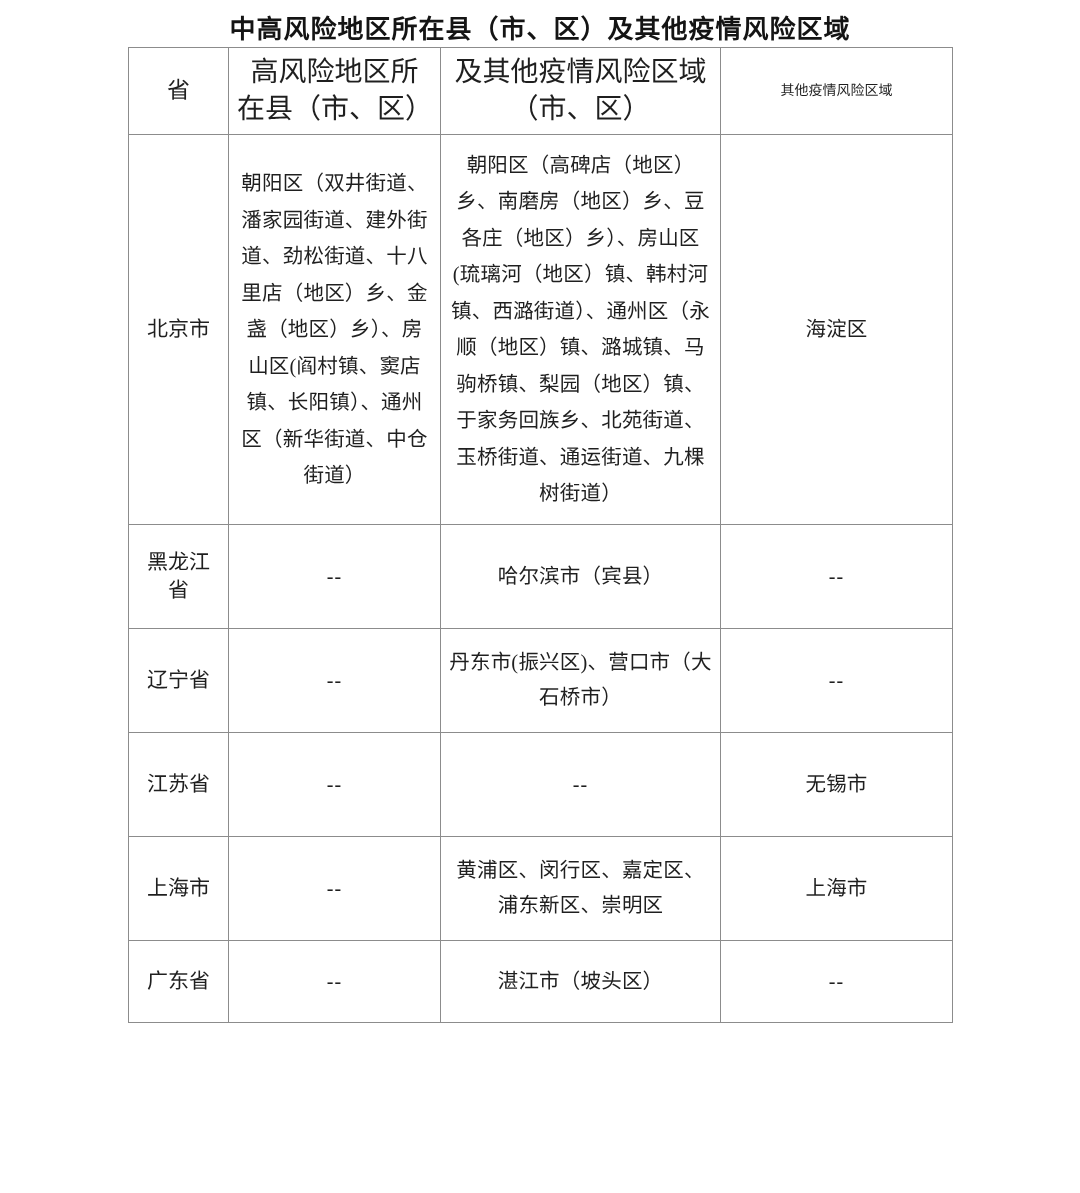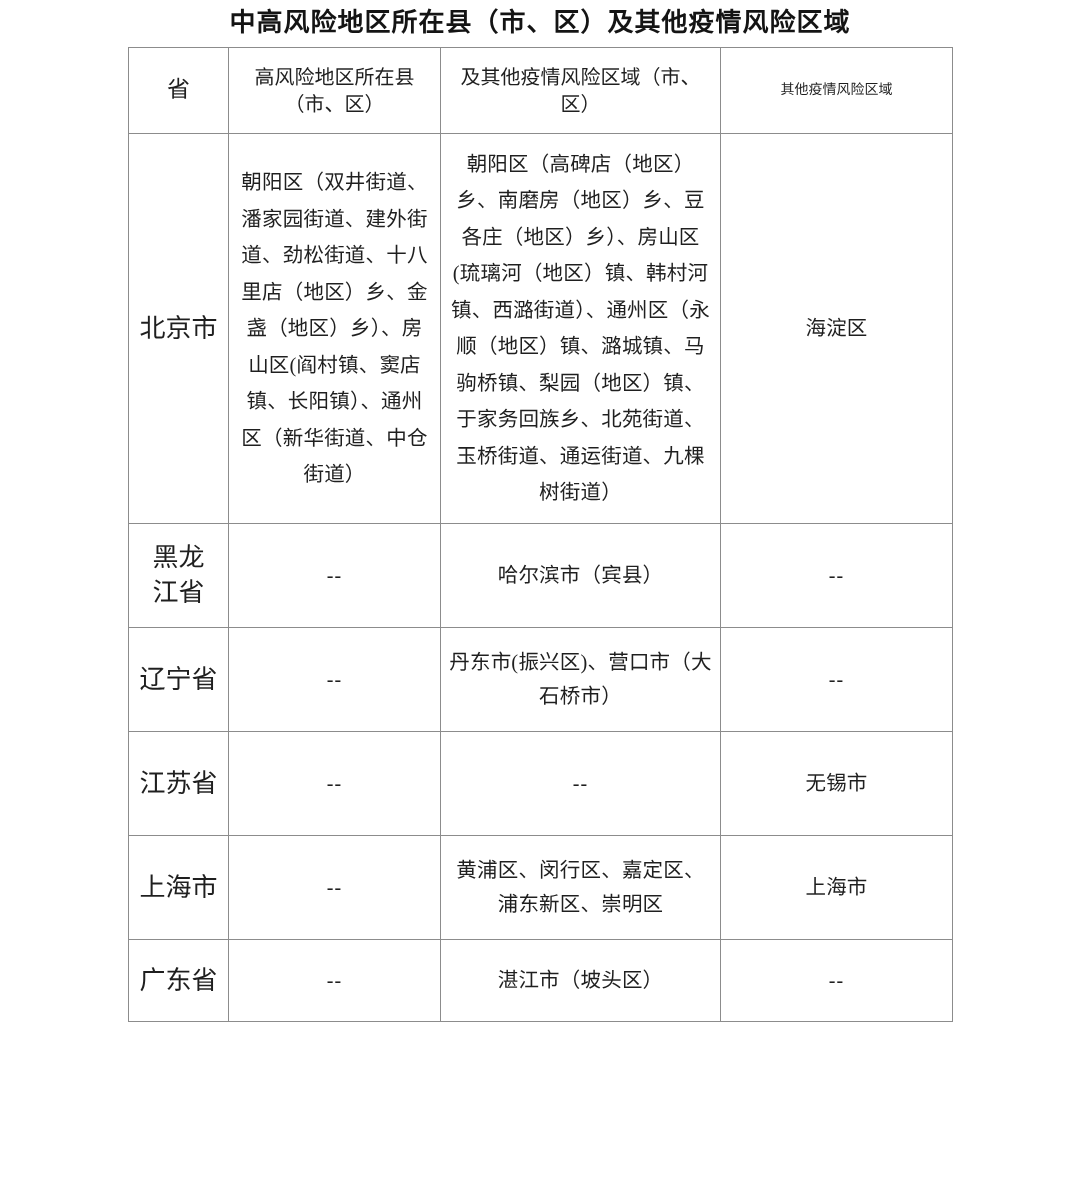--- a/index.html
+++ b/index.html
@@ -24,21 +24,21 @@
     box-sizing: border-box;
   }
 
   .doc-title {
     width: 1080px;
     text-align: center;
     font-size: 26px;
     font-weight: 700;
     letter-spacing: 1px;
     line-height: 1.1;
-    padding-top: 9px;
+    padding-top: 16px;
     padding-bottom: 0;
     color: #141414;
     font-family: "Liberation Serif", "DejaVu Serif", serif;
   }
 
   .table-wrap {
     position: absolute;
     left: 128px;
     top: 47px;
     width: 824px;
@@ -63,34 +63,34 @@
 
   
   col.c-prov  { width: 100px; }
   col.c-high  { width: 212px; }
   col.c-mid   { width: 280px; }
   col.c-other { width: 232px; }
 
   thead th {
     height: 86px;
     font-weight: 400;
-    font-size: 20px;
+    font-size: 28px;
     line-height: 1.32;
   }
 
   thead th.th-prov  { font-size: 23px; }
   thead th.th-other { font-size: 14px; }
 
   tbody td {
     font-size: 20px;
     line-height: 1.32;
   }
 
   td.prov-cell {
-    font-size: 26px;
+    font-size: 21px;
     line-height: 1.35;
   }
 
   td.detail-cell {
     font-size: 20.5px;
     line-height: 1.70;
     letter-spacing: 0.2px;
     text-align: center;
   }
 

